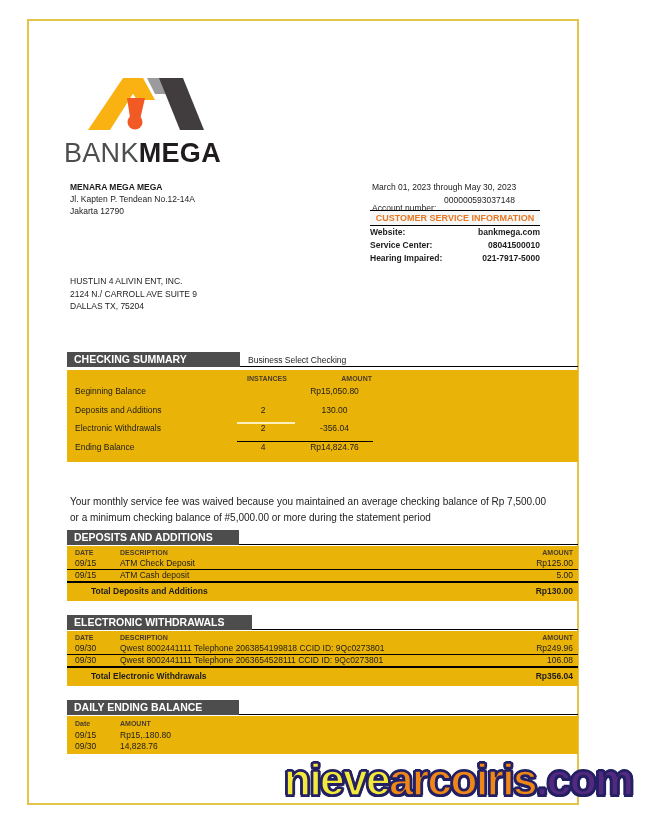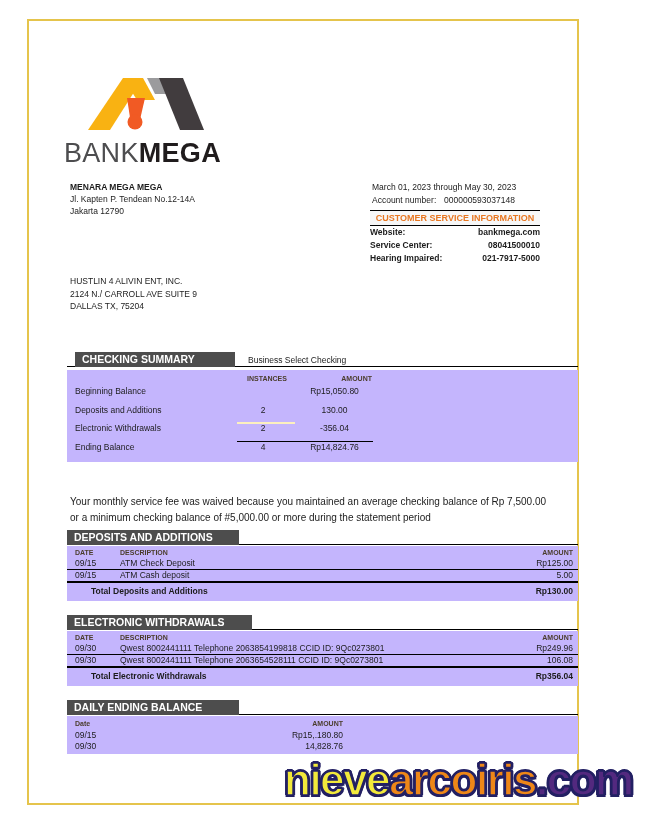--- a/index.html
+++ b/index.html
@@ -19,44 +19,44 @@
   #logo-text .bank { color:#4D4D4F; font-weight:400; }
   #logo-text .mega { color:#201C1D; font-weight:bold; }
 
   
   #bank-address { left:70px; top:181px; font-size:8.5px; line-height:12px; }
   #bank-address .b1 { font-weight:bold; }
 
   
   #stmt-meta { left:372px; top:181px; width:168px; font-size:8.5px; line-height:13px; }
   .acct-row { display:flex; }
-  .acct-label { width:72px; }
+  .acct-label { width:72px;margin-top:8px; }
 
   
   #cs-box { left:370px; top:210px; width:170px; border-top:1.5px solid #000; }
   .cs-title { color:#E87722; font-weight:bold; font-size:9px; text-align:center;
               padding:2px 0 2px 0; background:#F7F7F7; border-bottom:1.5px solid #000; }
   .cs-row { display:flex; justify-content:space-between; font-size:8.5px; line-height:13px; font-weight:bold; }
 
   
   #cust-address { left:70px; top:275px; font-size:8.5px; line-height:12.5px; }
 
   
   .section-head { left:67px; width:511px; height:15px; border-bottom:1.5px solid #000; }
   .bar { display:inline-block; background:#4D4D4D; color:#fff; font-weight:bold;
          font-size:10.5px; height:15px; line-height:15px; padding-left:7px; overflow:hidden; white-space:nowrap; }
   #sum-head { top:352px; }
-  #sum-head .bar { width:160px;margin-left:8px; }
+  #sum-head .bar { width:173px; }
   .product { position:absolute; left:181px; top:3px; font-size:8.5px; color:#1c1c1c; }
   #dep-head { top:530px; }  #dep-head .bar { width:172px; }
   #wd-head  { top:615px; }  #wd-head .bar  { width:185px; }
   #db-head  { top:700px; }  #db-head .bar  { width:172px; }
 
   
-  .orange { background:#c4b5fd; }
+  .orange { background:#eab308; }
   #sum-table { left:67px; top:370px; width:511px; height:92px; }
   .sum-header { display:flex; padding-top:5px; font-size:7px; color:#4A3C2B; font-weight:bold; }
   .sum-header .sp { width:170px; } .sum-header .si { width:60px; text-align:center; }
   .sum-header .sa { width:75px; text-align:right; }
   .sum-row { display:flex; align-items:center; height:18.5px; font-size:8.5px; }
   .sum-row .sl { width:162px; padding-left:8px; }
   .sum-row .si { width:68px; text-align:center; }
   .sum-row .sa { width:75px; text-align:center; }
   .sum-line1 { left:170px; top:52px; width:58px; height:1.5px; background:#FCF0BF; }
   .sum-line2 { left:170px; top:70.5px; width:136px; height:1.5px; background:#000; }
@@ -75,21 +75,21 @@
   .sep  { height:1px; background:#000; }
   .sep2 { height:2px; background:#000; }
   .total-row { display:flex; align-items:center; height:15px; font-weight:bold; font-size:8.5px; }
   .total-row .tl { flex:1; padding-left:24px; }
   .total-row .ta { width:120px; text-align:right; padding-right:5px; }
 
   #db-table { left:67px; top:716px; width:511px; height:38px; padding-top:2px; }
   .dbhead { display:flex; align-items:center; height:11px; font-size:7px; color:#4A3C2B; font-weight:bold; }
   .dbrow  { display:flex; align-items:center; height:11px; font-size:8.5px; }
   .d1 { width:53px; padding-left:8px; }
-  .d2 { width:223px; text-align:right; }
+  .d2 { width:223px; }
 
   
   #watermark { left:284px; top:756px; font-size:44px; font-weight:bold; letter-spacing:-1.5px;
                line-height:1.1; white-space:nowrap; z-index:5; }
   #watermark span {
     -webkit-text-stroke:1.6px #232063;
     text-shadow: 2px 0 0 #232063, -2px 0 0 #232063, 0 2px 0 #232063, 0 -2px 0 #232063,
                  1.5px 1.5px 0 #232063, -1.5px -1.5px 0 #232063, 1.5px -1.5px 0 #232063, -1.5px 1.5px 0 #232063;
   }
   .wm-yellow { color:#F2E93B; }

